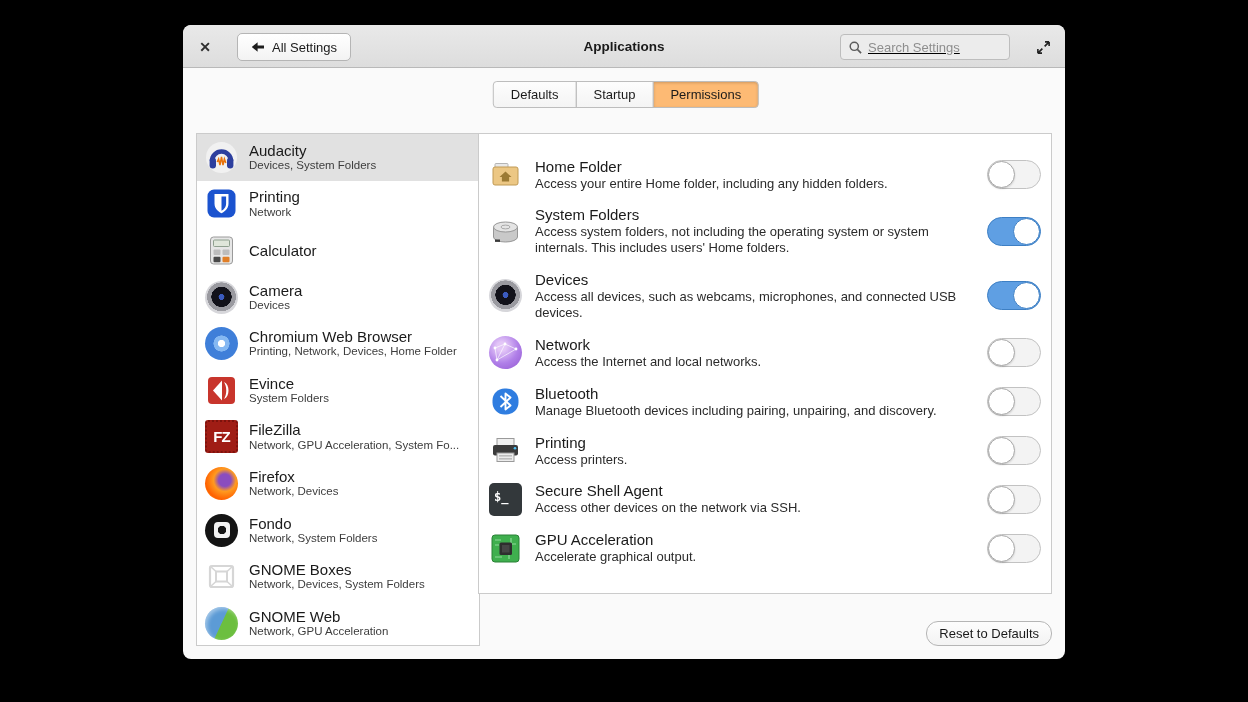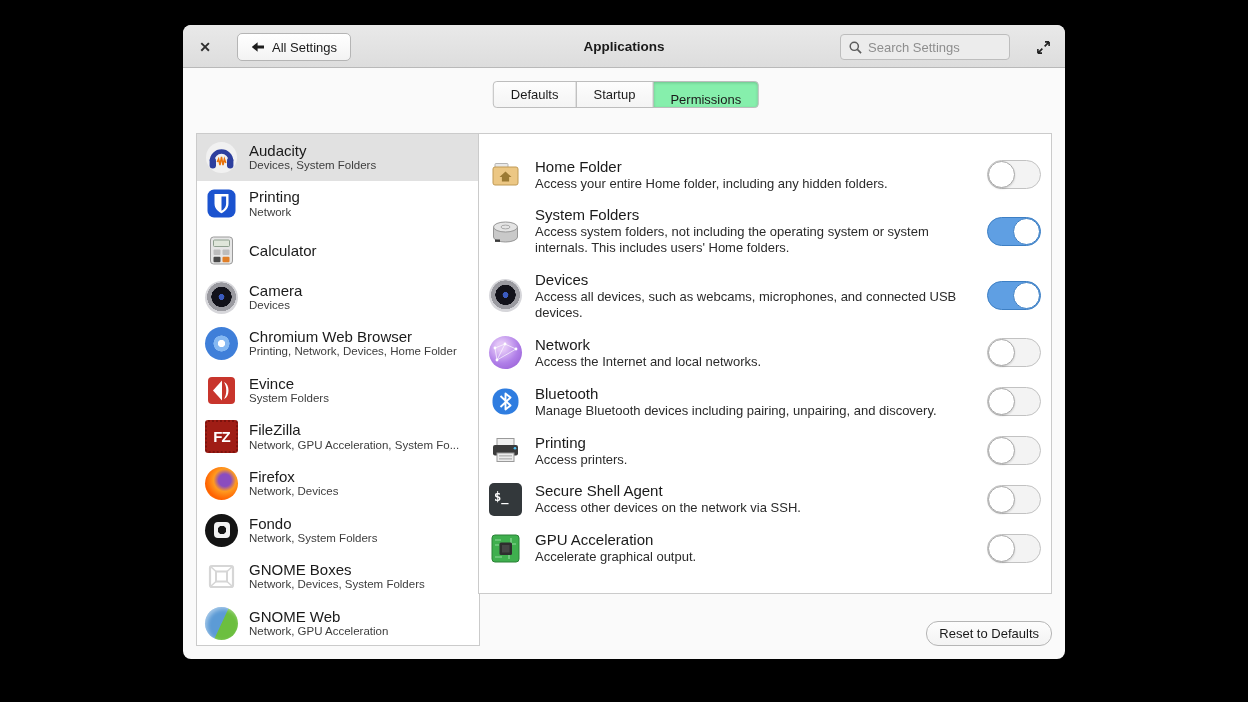--- a/index.html
+++ b/index.html
@@ -19,34 +19,34 @@
                font-size:14px; font-weight:bold; color:#2e2e2e; cursor:default; }
   .back-btn { position:absolute; left:54px; top:8px; height:28px; padding:0 13px;
               display:flex; align-items:center; gap:7px; font-size:13px; color:#1a1a1a;
               background:linear-gradient(#ffffff,#f3f3f3);
               border:1px solid #b5b5b5; border-radius:5px; }
   .win-title { position:absolute; left:0; right:0; top:0; height:43px;
                display:flex; align-items:center; justify-content:center;
                font-size:13.5px; font-weight:bold; color:#1a1a1a; pointer-events:none; }
   .search-box { position:absolute; right:55px; top:9px; width:170px; height:26px;
                 background:#ececec; border:1px solid #bdbdbd; border-radius:4px;
-                display:flex; align-items:center; gap:6px; padding:0 8px; }
+                display:flex; align-items:center; gap:6px; padding:0 8px;text-decoration:underline; }
   .search-box span { font-size:13px; color:#8e8e8e; }
   .expand-btn { position:absolute; right:13px; top:13px; width:18px; height:18px;
                 display:flex; align-items:center; justify-content:center; }
 
   
   .tabs { position:absolute; top:56px; left:50%; transform:translateX(-50%);
           display:flex; }
   .tab { height:27px; padding:0 17px; display:flex; align-items:center;
          font-size:13px; color:#1a1a1a; background:linear-gradient(#fdfdfd,#f4f4f4);
          border:1px solid #bdbdbd; margin-left:-1px; }
   .tab:first-child { border-radius:4px 0 0 4px; margin-left:4px; }
   .tab:last-child  { border-radius:0 4px 4px 0; }
-  .tab.active { background:#86efac; box-shadow:inset 0 1px 3px rgba(0,0,0,.18);align-items:flex-end; }
+  .tab.active { background:#fdba74; box-shadow:inset 0 1px 3px rgba(0,0,0,.18); }
 
   
   .sidebar { position:absolute; left:13px; top:108px; width:284px; height:513px;
              background:#fff; border:1px solid #cbcbcb; overflow:hidden; }
   .side-item { height:46.6px; display:flex; align-items:center; gap:11px;
                padding:0 8px; }
   .side-item.selected { background:#e1e1e1; }
   .side-title { font-size:15px; color:#1a1a1a; line-height:1.15; }
   .side-sub { font-size:11.5px; color:#3d3d3d; line-height:1.2; white-space:nowrap;
               overflow:hidden; max-width:212px; }

